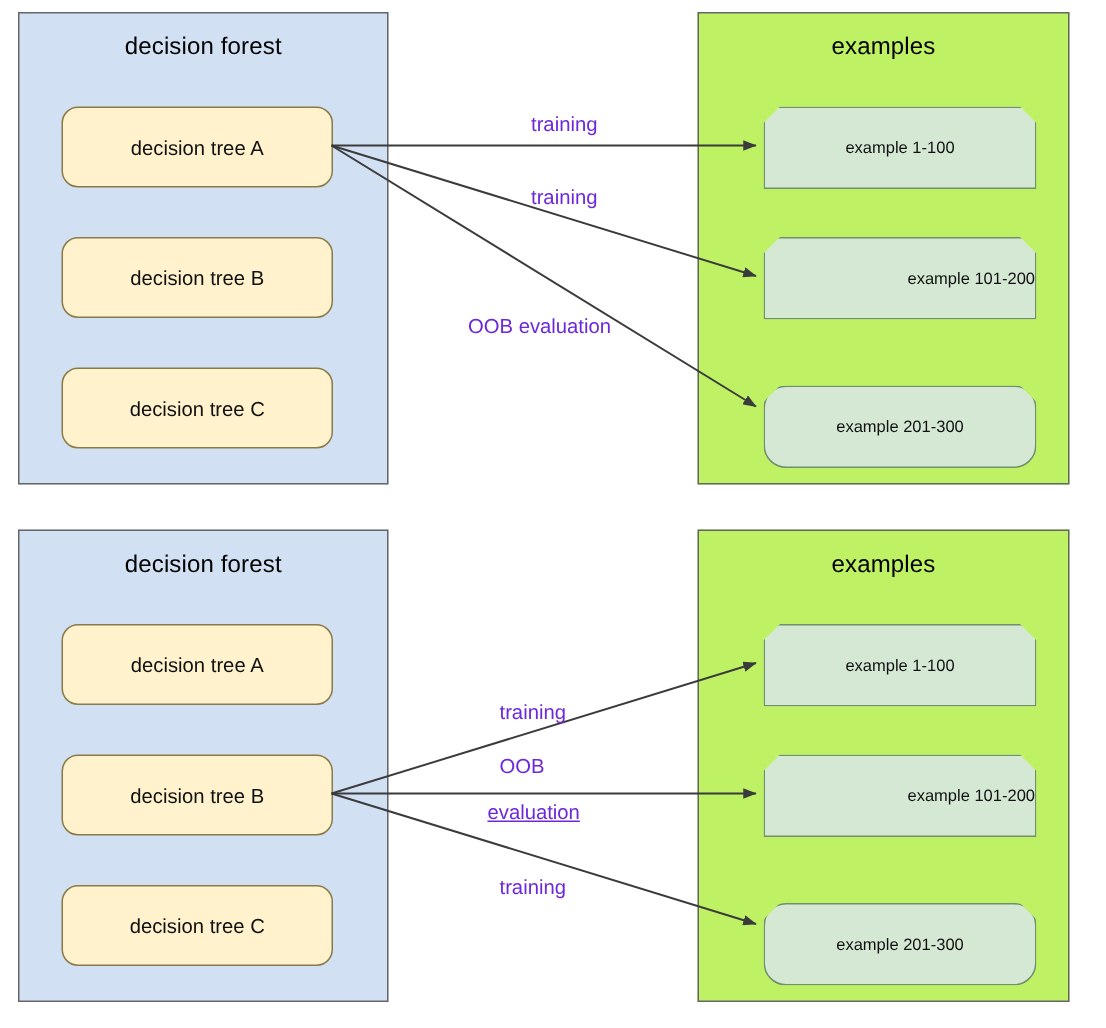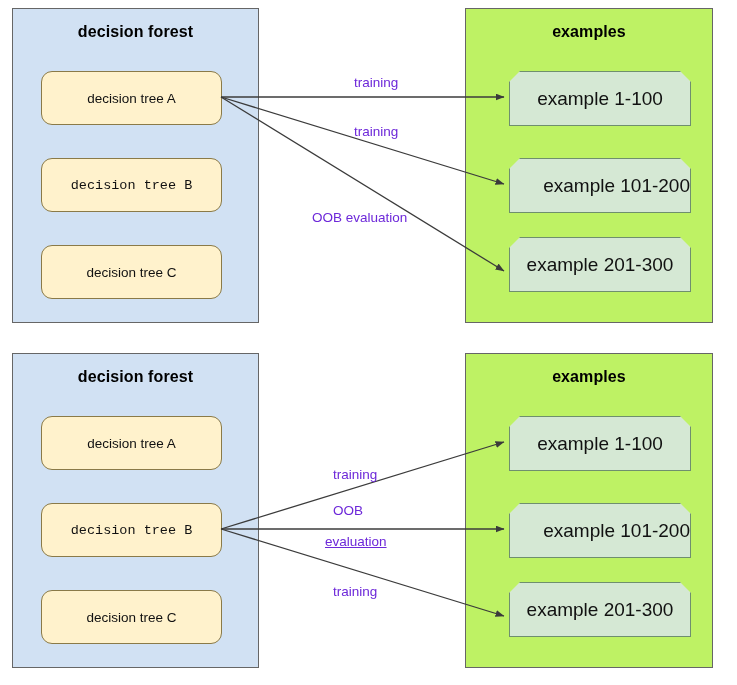--- a/index.html
+++ b/index.html
@@ -43,62 +43,62 @@
     height: 315px;
     background: #bef264;
   }
   .panel-title {
     position: absolute;
     left: 0;
     right: 0;
     top: 14px;
     text-align: center;
     font-size: 16px;
-    font-weight: bold;
+    font-weight: normal;
     letter-spacing: 0.1px;
   }
 
   .tree-box {
     position: absolute;
     box-sizing: border-box;
     left: 28px;
     width: 181px;
     height: 54px;
     background: #fff2cc;
     border: 1px solid #8a7a48;
     border-radius: 11px;
     display: flex;
     align-items: center;
     justify-content: center;
     font-size: 13.5px;
     color: #111111;
   }
   .tree-a { top: 62px; }
-  .tree-b { top: 149px; font-family: Liberation Mono, monospace; }
+  .tree-b { top: 149px; }
   .tree-c { top: 236px; text-align: center; }
 
   .example-box {
     position: absolute;
     box-sizing: border-box;
     left: 43px;
     width: 182px;
     height: 55px;
     background: #d5e8d4;
     border: 1px solid #6f8f6e;
     display: flex;
     align-items: center;
     justify-content: center;
-    font-size: 19px;
+    font-size: 11px;
     color: #111111;
     -webkit-clip-path: polygon(11px 0, calc(100% - 11px) 0, 100% 11px, 100% 100%, 0 100%, 0 11px);
     clip-path: polygon(11px 0, calc(100% - 11px) 0, 100% 11px, 100% 100%, 0 100%, 0 11px);
   }
   .ex-1 { top: 62px; }
   .ex-2 { top: 149px; justify-content: flex-end; }
-  .ex-3 { top: 228px; }
+  .ex-3 { top: 248px; border-radius: 15px; }
 
   .edge-layer {
     position: absolute;
     left: 0;
     top: 0;
     width: 737px;
     height: 340px;
     pointer-events: none;
   }
 

